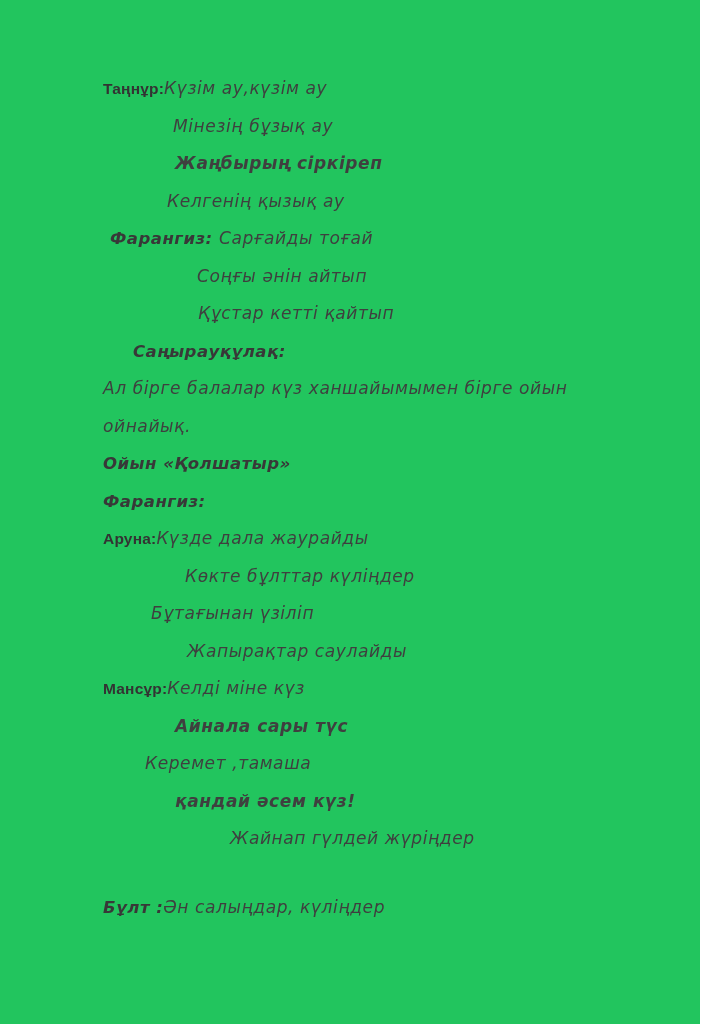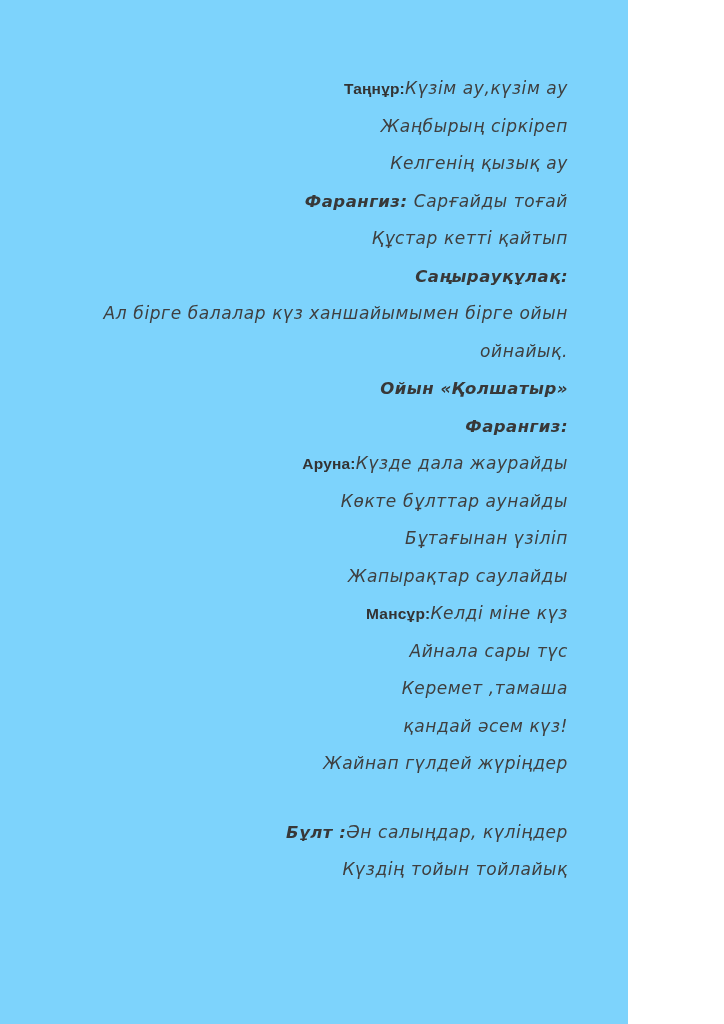--- a/index.html
+++ b/index.html
@@ -2,27 +2,26 @@
 <html><head>
 <meta charset="utf-8">
 <style>
   * { margin: 0; padding: 0; box-sizing: border-box; }
   html, body {
     background: #ffffff;
     font-family: "DejaVu Sans", sans-serif;
   }
   .page {
     position: relative;
-    width: 628px;
+    width: 700px;
     height: 1024px;
-    background: #7dd3fc;
+    background: #22c55e;
     overflow: hidden;
     padding: 70px 60px 0 103px;
     color: #3d3d3d;
-    text-align: right;
   }
   .line {
     min-height: 37.5px;
     line-height: 37.5px;
     white-space: pre-wrap;
     font-size: 17px;
   }
   
   .script {
     font-family: "DejaVu Sans", sans-serif;
@@ -45,75 +44,76 @@
     font-family: "DejaVu Sans", sans-serif;
     font-style: italic;
     font-weight: bold;
     font-size: 16.5px;
     letter-spacing: 0.5px;
     color: #383838;
   }
   .gap-before { margin-top: 31px; }
   
   .in70  { margin-left: 70px; }
-  .in72  { margin-left: 72px; }
+  .in72  { margin-left: 72px; font-weight: bold; }
   .in64  { margin-left: 64px; }
   .in7   { margin-left: 7px; }
   .in89  { margin-left: 89px; }
   .in94  { margin-left: 94px; }
   .in95  { margin-left: 95px; }
   .in30  { margin-left: 30px; }
   .in82  { margin-left: 82px; }
   .in80  { margin-left: 48px; }
   .in84  { margin-left: 84px; }
-  .in74  { margin-left: 32px; }
+  .in74  { margin-left: 42px; }
   .in127 { margin-left: 127px; }
   .in130 { margin-left: 130px; }
 </style>
 </head>
 <body>
 
 <div class="page">
 
   <div class="line"><span class="name-sans">Таңнұр:</span><span class="script">Күзім ау,күзім ау</span></div>
 
+  <div class="line in70"><span class="script">Мінезің бұзық ау</span></div>
 
   <div class="line in72"><span class="script">Жаңбырың сіркіреп</span></div>
 
   <div class="line in64"><span class="script">Келгенің қызық ау</span></div>
 
   <div class="line in7"><span class="name-script">Фарангиз: </span><span class="script">Сарғайды тоғай</span></div>
 
 
+  <div class="line in94"><span class="script">Соңғы әнін айтып</span></div>
 
   <div class="line in95"><span class="script">Құстар кетті қайтып</span></div>
 
   <div class="line in30"><span class="name-script">Саңырауқұлақ:</span></div>
 
   <div class="line"><span class="script">Ал бірге балалар күз ханшайымымен бірге ойын ойнайық.</span></div>
 
   <div class="line"><span class="name-script">Ойын «Қолшатыр»</span></div>
 
   <div class="line"><span class="name-script">Фарангиз:</span></div>
 
   <div class="line"><span class="name-sans">Аруна:</span><span class="script">Күзде дала жаурайды</span></div>
 
-  <div class="line in82"><span class="script">Көкте бұлттар аунайды</span></div>
+  <div class="line in82"><span class="script">Көкте бұлттар күліңдер</span></div>
 
   <div class="line in80"><span class="script">Бұтағынан үзіліп</span></div>
 
   <div class="line in84"><span class="script">Жапырақтар саулайды</span></div>
 
   <div class="line"><span class="name-sans">Мансұр:</span><span class="script">Келді міне күз</span></div>
 
   <div class="line in72"><span class="script">Айнала сары түс</span></div>
 
   <div class="line in74"><span class="script">Керемет ,тамаша</span></div>
 
   <div class="line in72"><span class="script">қандай әсем күз!</span></div>
 
   <div class="line in127"><span class="script">Жайнап гүлдей жүріңдер</span></div>
 
   <div class="line gap-before"><span class="name-script">Бұлт :</span><span class="script">Ән салыңдар, күліңдер</span></div>
 
-  <div class="line in130"><span class="script">Күздің тойын тойлайық</span></div>
 
 </div>
 
 </body></html>

